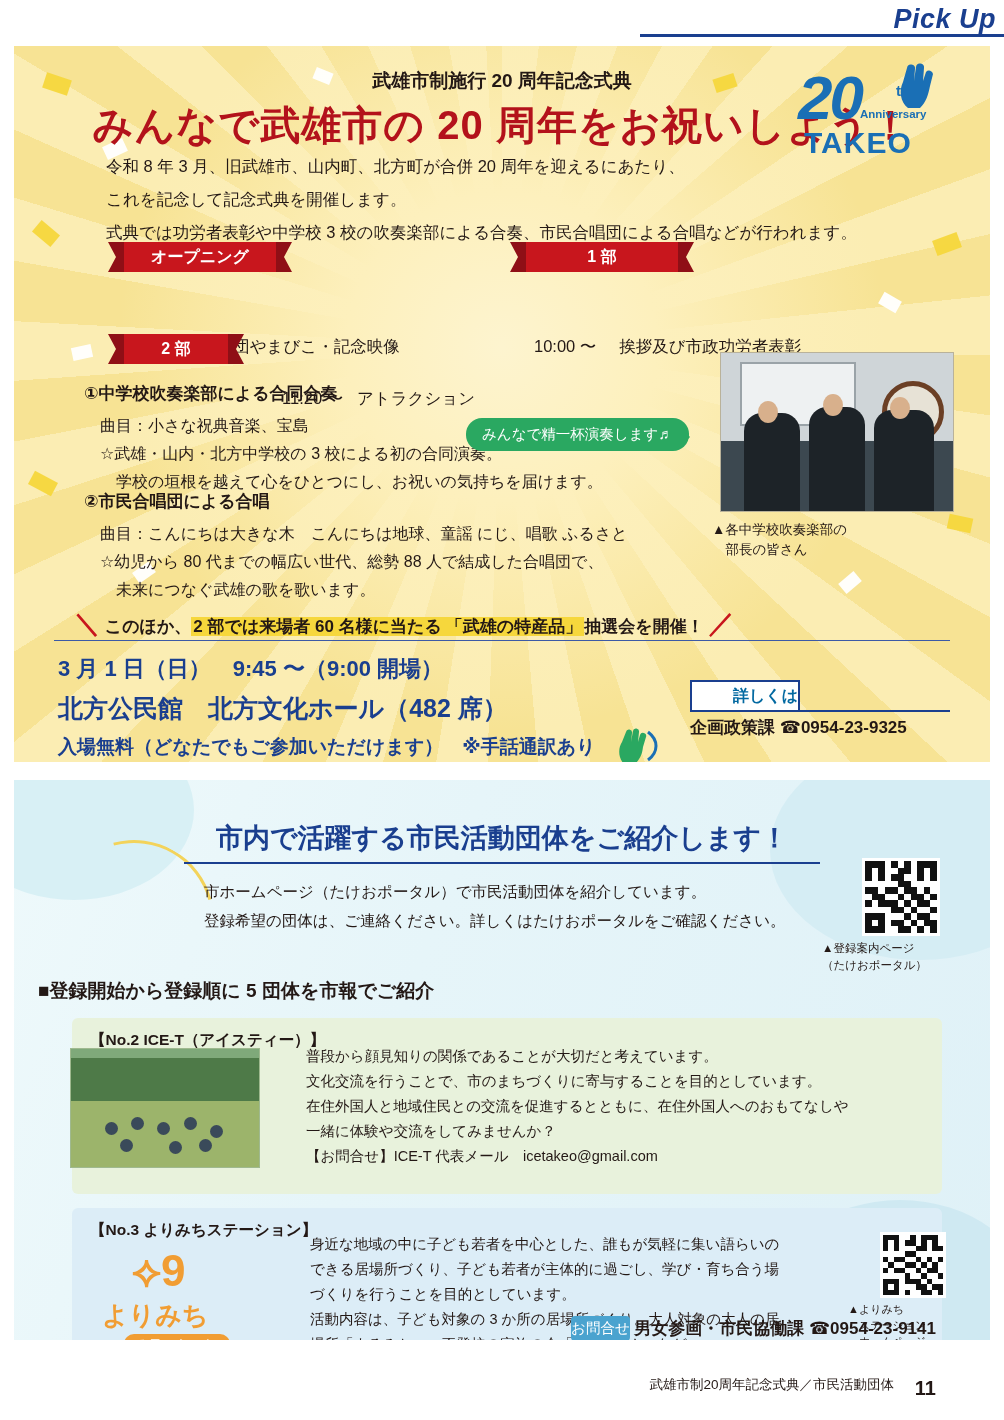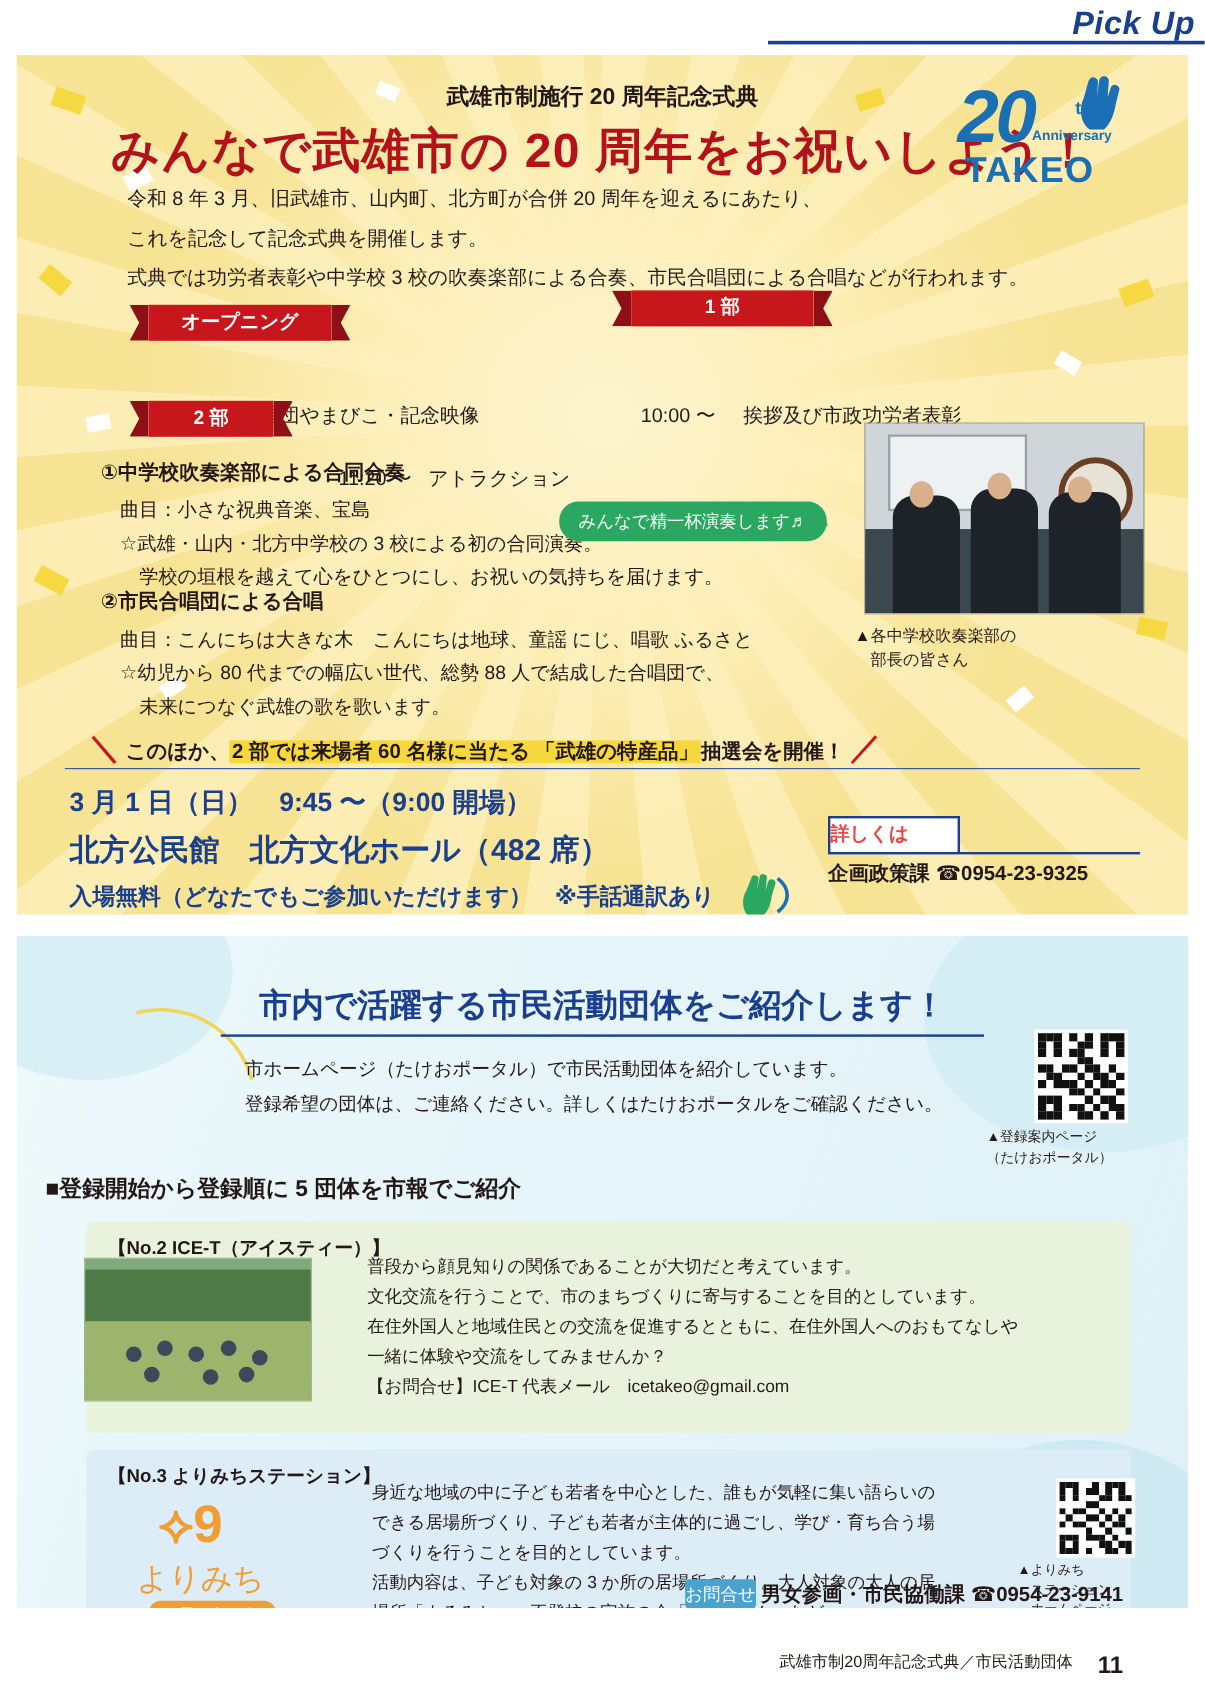--- a/index.html
+++ b/index.html
@@ -92,21 +92,21 @@
     position: absolute; height: 30px; background: #c8161d; color: #fff;
     font-size: 16px; font-weight: bold; text-align: center; line-height: 30px;
   }
   .ribbon::before, .ribbon::after {
     content: ""; position: absolute; top: 0; width: 16px; height: 30px;
     background: #8f0f16;
   }
   .ribbon::before { left: -16px; clip-path: polygon(0 0, 100% 0, 100% 100%, 0 100%, 8px 50%); }
   .ribbon::after  { right: -16px; clip-path: polygon(0 0, 100% 0, calc(100% - 8px) 50%, 100% 100%, 0 100%); }
 
-  .rb-open { left: 110px; top: 208px; width: 152px; }
+  .rb-open { left: 110px; top: 196px; width: 152px; }
   .rb-part1 { left: 512px; top: 196px; width: 152px; }
   .rb-part2 { left: 110px; top: 288px; width: 104px; }
 
   .time-line { position: absolute; font-size: 16.5px; color: #231815; margin-top: 48px; }
   .t-open  { left: 110px; top: 242px; }
   .t-part1 { left: 520px; top: 242px; }
   .t-part2 { left: 268px; top: 294px; }
 
   .sec-title {
     position: absolute; font-size: 17px; font-weight: bold; color: #231815;
@@ -169,22 +169,22 @@
   .i3 { left: 44px; top: 688px; font-size: 19px; }
 
   .hand-icon { position: absolute; left: 600px; top: 680px; }
 
   .detail-box {
     position: absolute; right: 40px; top: 634px; width: 260px;
   }
   .detail-tab {
     position: absolute; left: 0; top: 0; width: 110px; height: 30px;
     background: #fff; border: 2px solid #1a3f8f; border-bottom: none;
-    color: #ef4444; font-size: 16px; font-weight: bold;
-    text-align: left; line-height: 28px;
+    color: #0369a1; font-size: 16px; font-weight: bold;
+    text-align: right; line-height: 28px;
   }
   .detail-rule { position: absolute; left: 0; top: 30px; width: 260px; height: 2px; background: #1a3f8f; }
   .detail-text {
     position: absolute; left: 0; top: 36px; width: 270px;
     font-size: 17px; font-weight: bold; color: #231815; white-space: nowrap;
   }
 
   
   .bottom {
     position: absolute; left: 14px; top: 780px; width: 976px; height: 560px;
@@ -239,21 +239,21 @@
   }
   .card-photo .sky { position: absolute; inset: 0 0 55% 0; background: #7fa97a; }
   .card-photo .trees { position: absolute; left: 0; top: 8%; width: 100%; height: 38%; background: #4e7a48; }
   .card-photo .grass { position: absolute; bottom: 0; width: 100%; height: 56%; background: #9cb46b; }
   .card-photo .dot { position: absolute; width: 13px; height: 13px; border-radius: 50%; background: #3a4a5a; }
 
   .card-logo {
     position: absolute; left: 88px; top: 466px; width: 150px; height: 120px;
   }
   .card-logo .mark { position: absolute; left: 30px; top: 0; font-size: 44px; font-weight: bold; color: #f19d33; }
-  .card-logo .name { position: absolute; left: 0; top: 52px; font-size: 26px; font-weight: normal; color: #f19d33; margin-left: 12px; }
+  .card-logo .name { position: absolute; left: 0; top: 52px; font-size: 26px; font-weight: bold; color: #f19d33; }
   .card-logo .sub {
     position: absolute; left: 22px; top: 88px; background: #f19d33; color: #fff;
     font-size: 14px; font-weight: bold; padding: 2px 10px; border-radius: 10px;
   }
 
   .card-body {
     position: absolute; font-size: 14.5px; line-height: 1.72; color: #231815;
   }
   .cb-green { left: 292px; top: 264px; width: 600px; }
   .cb-blue  { left: 296px; top: 452px; width: 500px; }

